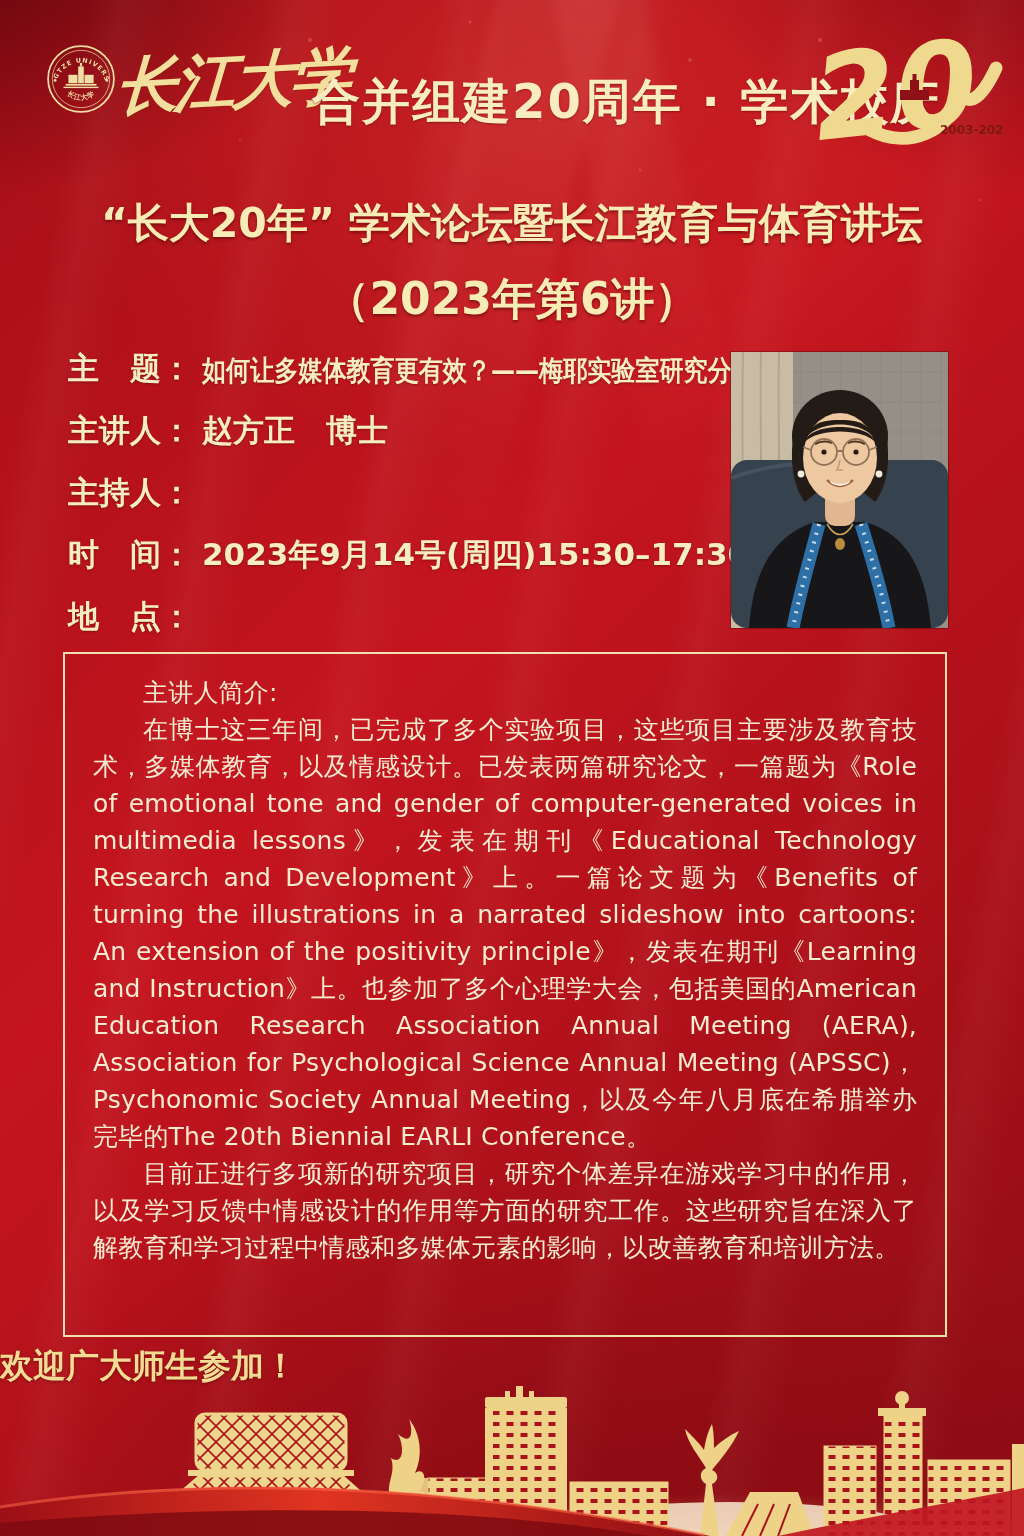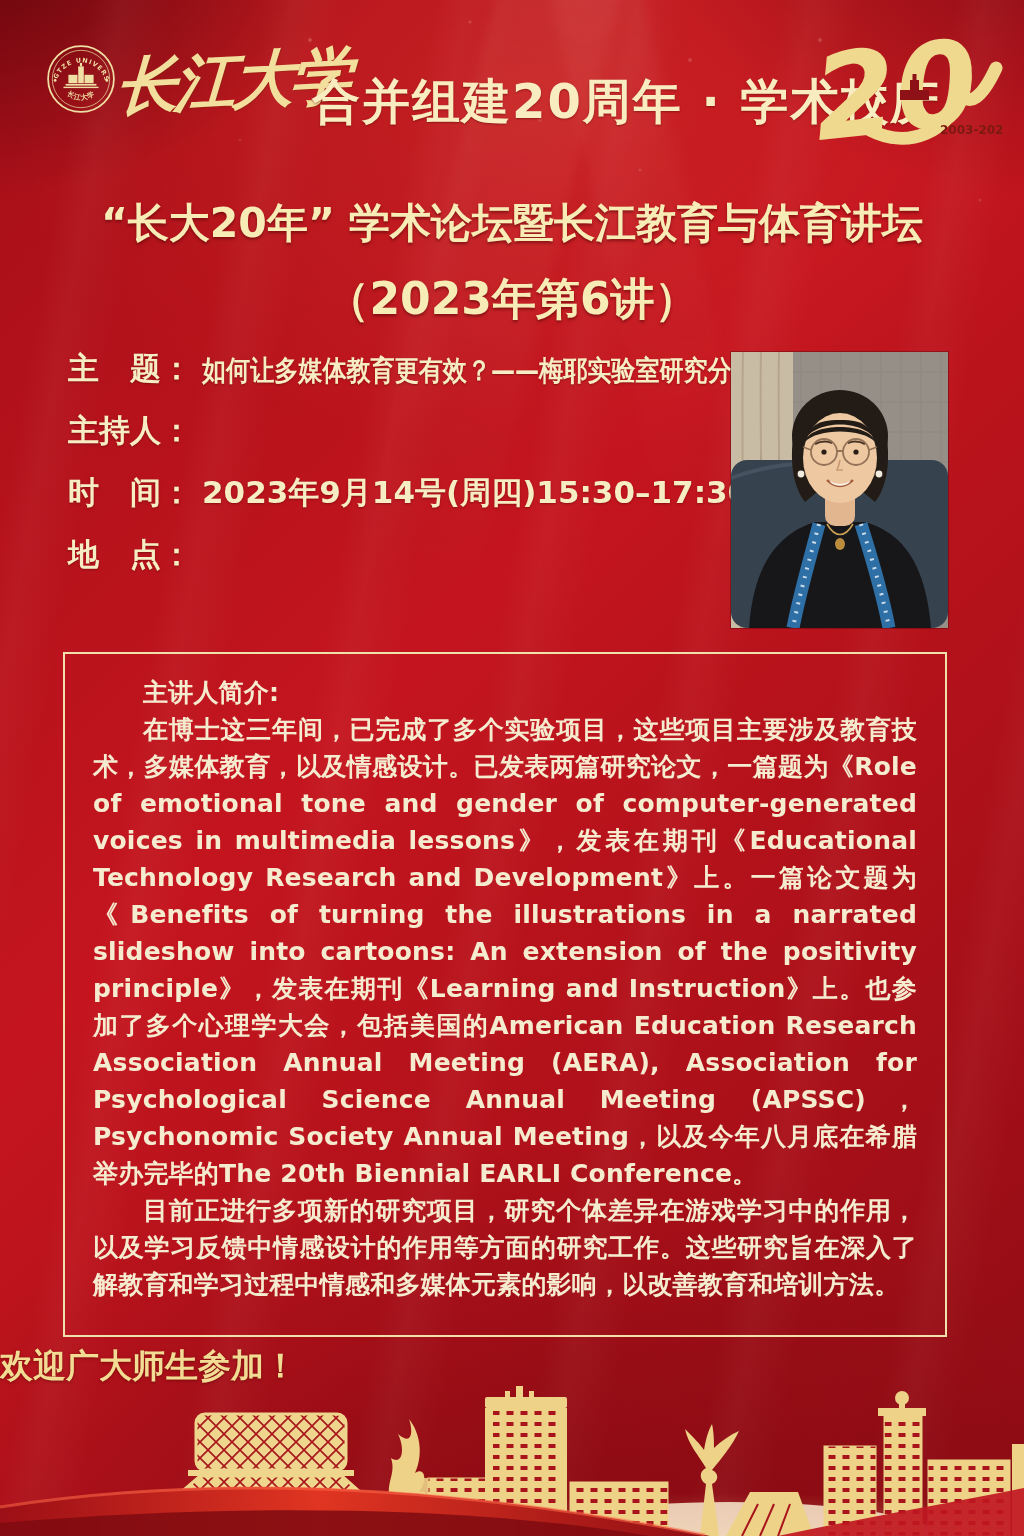--- a/index.html
+++ b/index.html
@@ -58,21 +58,21 @@
     text-shadow:0 1px 2px rgba(90,10,5,.5);}
   .info-row.compact .info-value{font-size:28px;transform:scaleX(.86);transform-origin:left center;margin-top:2px;}
 
   
   .photo{position:absolute;left:731px;top:352px;width:217px;height:276px;box-shadow:0 0 0 1px rgba(60,5,5,.35);}
 
   
   .bio-box{position:absolute;left:63px;top:652px;width:884px;height:685px;box-sizing:border-box;
     border:2px solid #efe0ac;padding:20px 28px 0 28px;}
   .bio-heading{font-size:26px;font-weight:700;color:#f5ecd0;line-height:38px;margin:0;}
-  .bio-box p{margin:0;font-size:25px;line-height:37px;font-weight:700;color:#f5ecd0;
+  .bio-box p{margin:0;font-size:25px;line-height:37px;font-weight:400;color:#f5ecd0;
     text-indent:2em;text-align:justify;letter-spacing:.2px;}
 
   
   .welcome{position:absolute;left:0;top:1344px;width:100%;text-align:left;
     font-size:33px;font-weight:800;color:#f2dc93;text-shadow:0 1px 3px rgba(90,10,5,.6);}
   .skyline{position:absolute;left:0;bottom:0;width:1024px;height:150px;display:block;}
 </style>
 </head>
 <body>
 
@@ -124,20 +124,24 @@
     <text x="128" y="106" font-size="12" font-weight="700" fill="#7c1a12">2003-2023</text>
   </svg>
 
   <div class="main-title">“长大20年” 学术论坛暨长江教育与体育讲坛</div>
   <div class="sub-title">（2023年第6讲）</div>
 
   <div class="info">
     <div class="info-row compact">
       <span class="info-label">主　题：</span>
       <span class="info-value">如何让多媒体教育更有效？——梅耶实验室研究分享</span>
+    </div>
+    <div class="info-row">
+      <span class="info-label">主讲人：</span>
+      <span class="info-value">赵方正　博士</span>
     </div>
     <div class="info-row">
       <span class="info-label">主持人：</span>
     </div>
     <div class="info-row">
       <span class="info-label">时　间：</span>
       <span class="info-value">2023年9月14号(周四)15:30–17:30</span>
     </div>
     <div class="info-row">
       <span class="info-label">地　点：</span>

